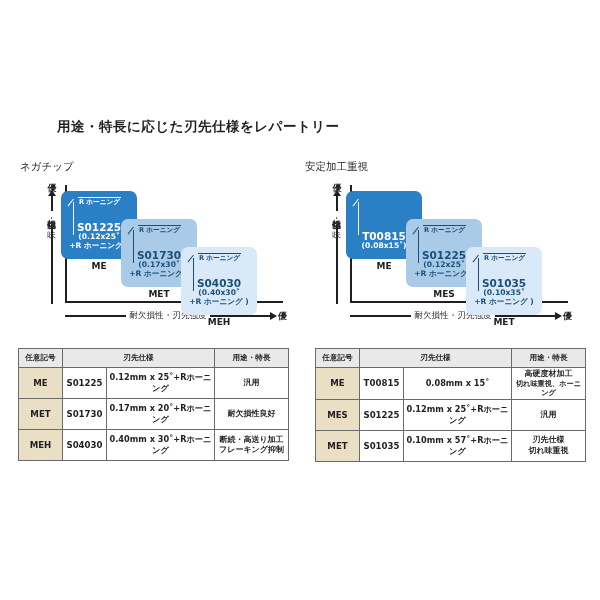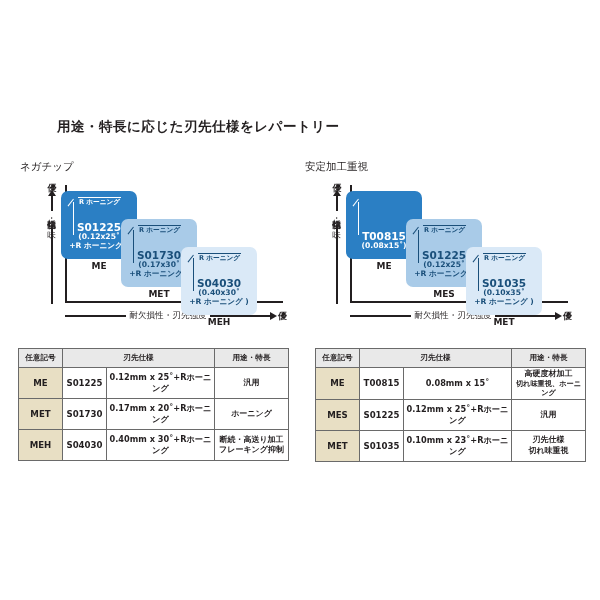--- a/index.html
+++ b/index.html
@@ -302,21 +302,21 @@
         <td class="c-use">
           <div>汎用</div>
           <div></div>
         </td>
       </tr>
       <tr>
         <td class="c-sym">MET</td>
         <td class="c-grade">S01730</td>
         <td class="c-spec">0.17mm x 20˚+Rホーニング</td>
         <td class="c-use">
-          <div>ホーニング</div>
+          <div>耐欠損性良好</div>
           <div></div>
         </td>
       </tr>
       <tr>
         <td class="c-sym">MEH</td>
         <td class="c-grade">S04030</td>
         <td class="c-spec">0.40mm x 30˚+Rホーニング</td>
         <td class="c-use">
           <div>断続・高送り加工</div>
           <div>フレーキング抑制</div>
@@ -356,21 +356,21 @@
         <td class="c-grade">S01225</td>
         <td class="c-spec">0.12mm x 25˚+Rホーニング</td>
         <td class="c-use">
           <div>汎用</div>
           <div></div>
         </td>
       </tr>
       <tr>
         <td class="c-sym">MET</td>
         <td class="c-grade">S01035</td>
-        <td class="c-spec">0.10mm x 23˚+Rホーニング</td>
+        <td class="c-spec">0.10mm x 57˚+Rホーニング</td>
         <td class="c-use">
           <div>刃先仕様</div>
           <div>切れ味重視</div>
         </td>
       </tr>
     </tbody>
   </table>
 </div>
 
 </body></html>

